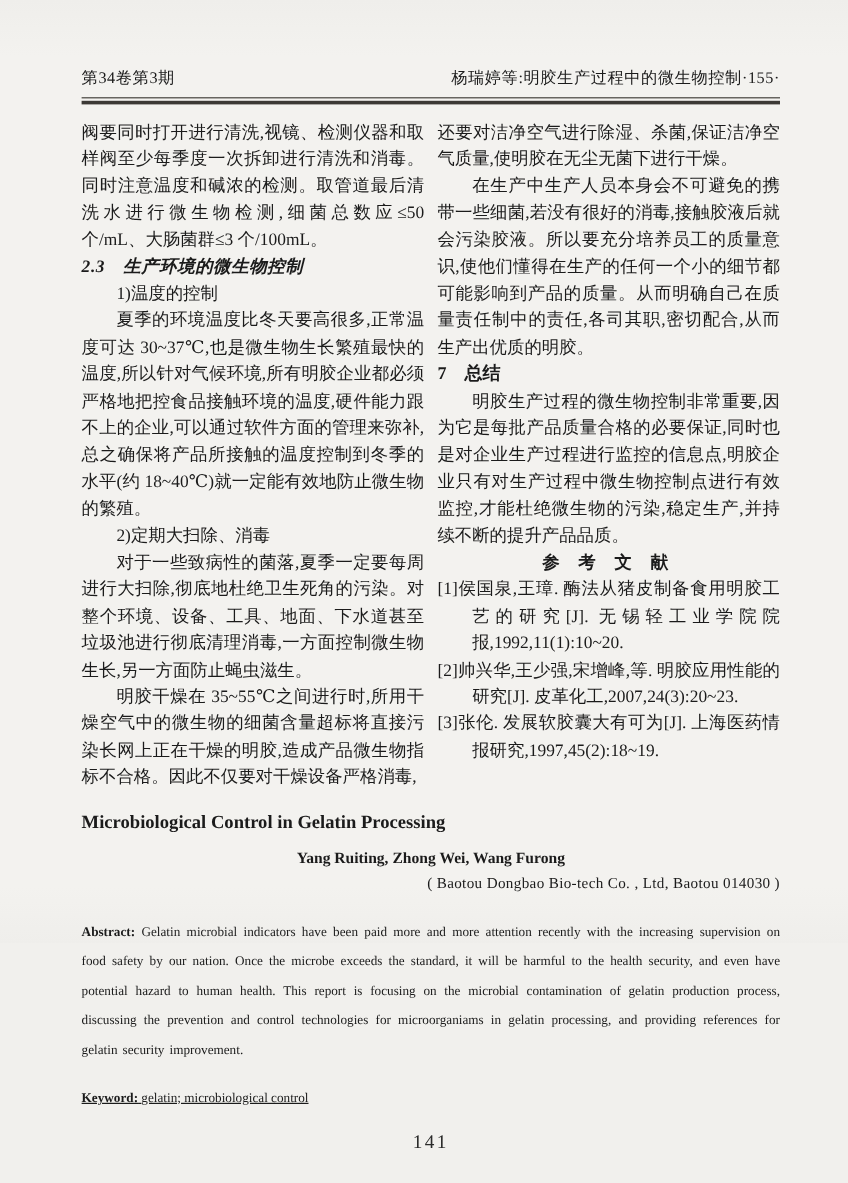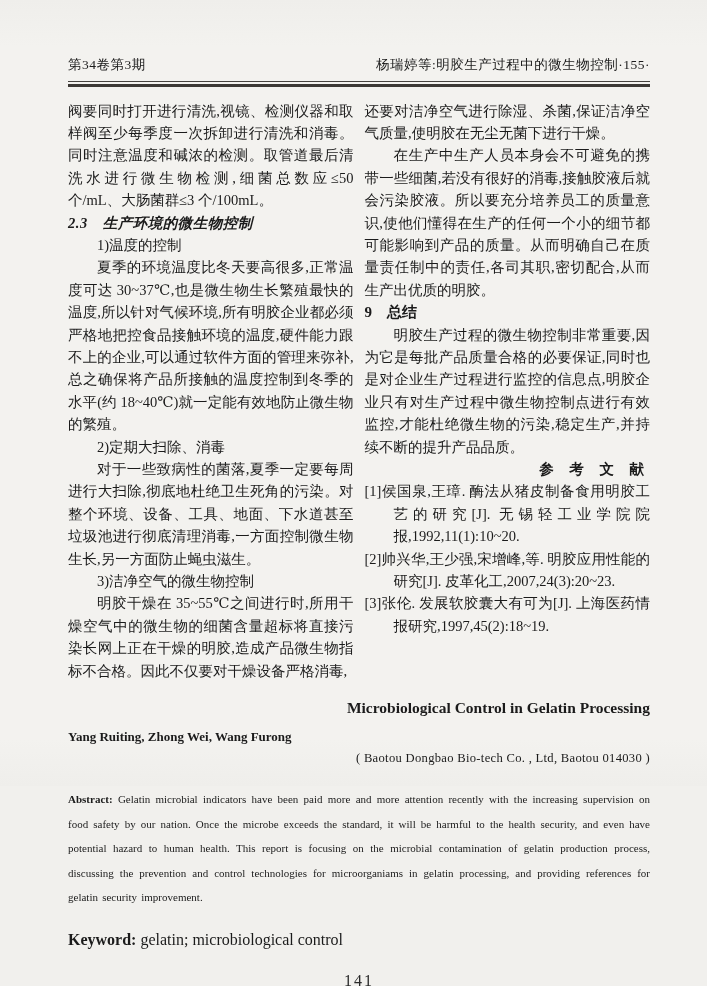--- a/index.html
+++ b/index.html
@@ -28,33 +28,33 @@
   .columns{display:flex;gap:11px;margin-top:13px;}
   .col{
     width:50%;
     font-size:14.5px;line-height:22.4px;
     text-align:justify;
   }
   .col p{margin:0;}
   .ind{text-indent:2em;}
   .sec-head{font-style:italic;font-weight:700;letter-spacing:.5px;}
   .sec-head-bold{font-weight:700;font-size:15px;}
-  .ref-title{text-align:right;font-weight:700;letter-spacing:6px;text-indent:0;margin:1px 0;}
+  .ref-title{text-align:center;font-weight:700;letter-spacing:6px;text-indent:0;margin:1px 0;}
   .ref{padding-left:2em;text-indent:-2em;}
   
   .english{margin-top:17px;}
-  .en-title{text-align:right;font-weight:700;font-size:15.5px;}
-  .en-authors{font-weight:700;font-size:13px;margin-top:12px;}
+  .en-title{text-align:left;font-weight:700;font-size:15.5px;}
+  .en-authors{text-align:center;font-weight:700;font-size:13px;margin-top:12px;}
   .en-affil{text-align:right;font-size:12.6px;margin-top:6px;letter-spacing:.3px;}
   .abstract{
     margin-top:21px;font-size:11px;line-height:24.6px;
     text-align:justify;word-spacing:1.5px;
   }
   .abstract .lbl,.keyword .lbl{font-weight:700;font-family:"Liberation Serif","DejaVu Serif",serif;}
-  .keyword{margin-top:21px;font-size:16px;}
+  .keyword{margin-top:21px;font-size:11px;text-decoration:underline;}
   .footer{ text-align:center;font-size:16px;margin-top:23px;color:#2a2a2a;letter-spacing:2px;}
 </style>
 </head>
 <body>
 
 <div class="page">
 
   <div class="hdr">
     <span>第34卷第3期</span>
     <span class="mid">杨瑞婷等:明胶生产过程中的微生物控制</span>
@@ -64,28 +64,27 @@
   <div class="rule2"></div>
 
   <div class="columns">
     <div class="col">
       <p>阀要同时打开进行清洗,视镜、检测仪器和取样阀至少每季度一次拆卸进行清洗和消毒。同时注意温度和碱浓的检测。取管道最后清洗水进行微生物检测,细菌总数应≤50 个/mL、大肠菌群≤3 个/100mL。</p>
       <p class="sec-head">2.3　生产环境的微生物控制</p>
       <p class="ind">1)温度的控制</p>
       <p class="ind">夏季的环境温度比冬天要高很多,正常温度可达 30~37℃,也是微生物生长繁殖最快的温度,所以针对气候环境,所有明胶企业都必须严格地把控食品接触环境的温度,硬件能力跟不上的企业,可以通过软件方面的管理来弥补,总之确保将产品所接触的温度控制到冬季的水平(约 18~40℃)就一定能有效地防止微生物的繁殖。</p>
       <p class="ind">2)定期大扫除、消毒</p>
       <p class="ind">对于一些致病性的菌落,夏季一定要每周进行大扫除,彻底地杜绝卫生死角的污染。对整个环境、设备、工具、地面、下水道甚至垃圾池进行彻底清理消毒,一方面控制微生物生长,另一方面防止蝇虫滋生。</p>
-      <p class="ind">3)洁净空气的微生物控制</p>
       <p class="ind">明胶干燥在 35~55℃之间进行时,所用干燥空气中的微生物的细菌含量超标将直接污染长网上正在干燥的明胶,造成产品微生物指标不合格。因此不仅要对干燥设备严格消毒,</p>
     </div>
 
     <div class="col">
       <p>还要对洁净空气进行除湿、杀菌,保证洁净空气质量,使明胶在无尘无菌下进行干燥。</p>
       <p class="ind">在生产中生产人员本身会不可避免的携带一些细菌,若没有很好的消毒,接触胶液后就会污染胶液。所以要充分培养员工的质量意识,使他们懂得在生产的任何一个小的细节都可能影响到产品的质量。从而明确自己在质量责任制中的责任,各司其职,密切配合,从而生产出优质的明胶。</p>
-      <p class="sec-head-bold">9　总结</p>
+      <p class="sec-head-bold">7　总结</p>
       <p class="ind">明胶生产过程的微生物控制非常重要,因为它是每批产品质量合格的必要保证,同时也是对企业生产过程进行监控的信息点,明胶企业只有对生产过程中微生物控制点进行有效监控,才能杜绝微生物的污染,稳定生产,并持续不断的提升产品品质。</p>
       <p class="ref-title">参 考 文 献</p>
       <p class="ref">[1]侯国泉,王璋. 酶法从猪皮制备食用明胶工艺的研究[J]. 无锡轻工业学院院报,1992,11(1):10~20.</p>
       <p class="ref">[2]帅兴华,王少强,宋增峰,等. 明胶应用性能的研究[J]. 皮革化工,2007,24(3):20~23.</p>
       <p class="ref">[3]张伦. 发展软胶囊大有可为[J]. 上海医药情报研究,1997,45(2):18~19.</p>
     </div>
   </div>
 
   <div class="english">
     <div class="en-title">Microbiological Control in Gelatin Processing</div>

